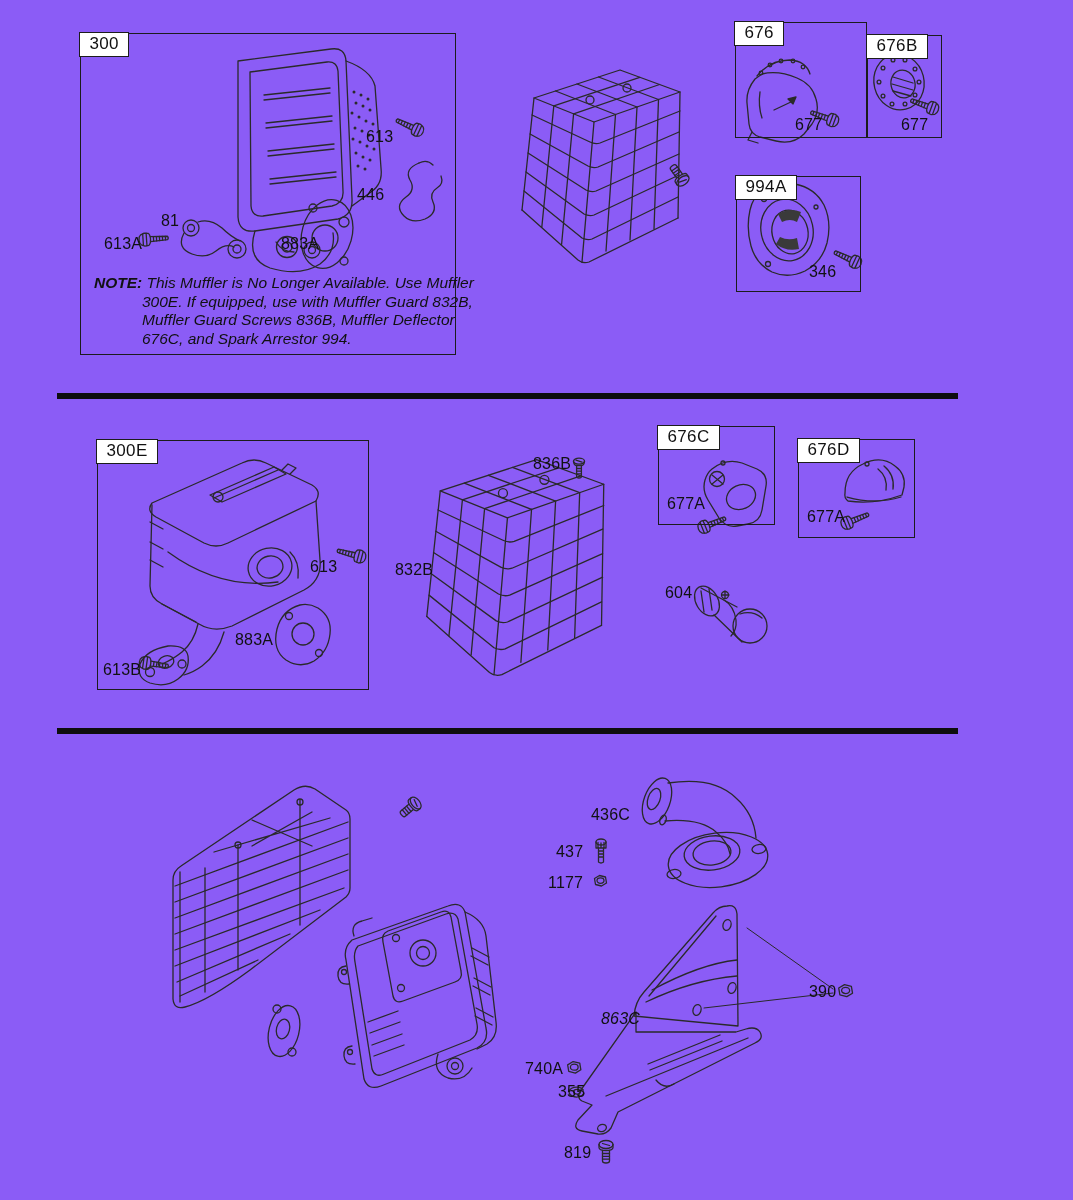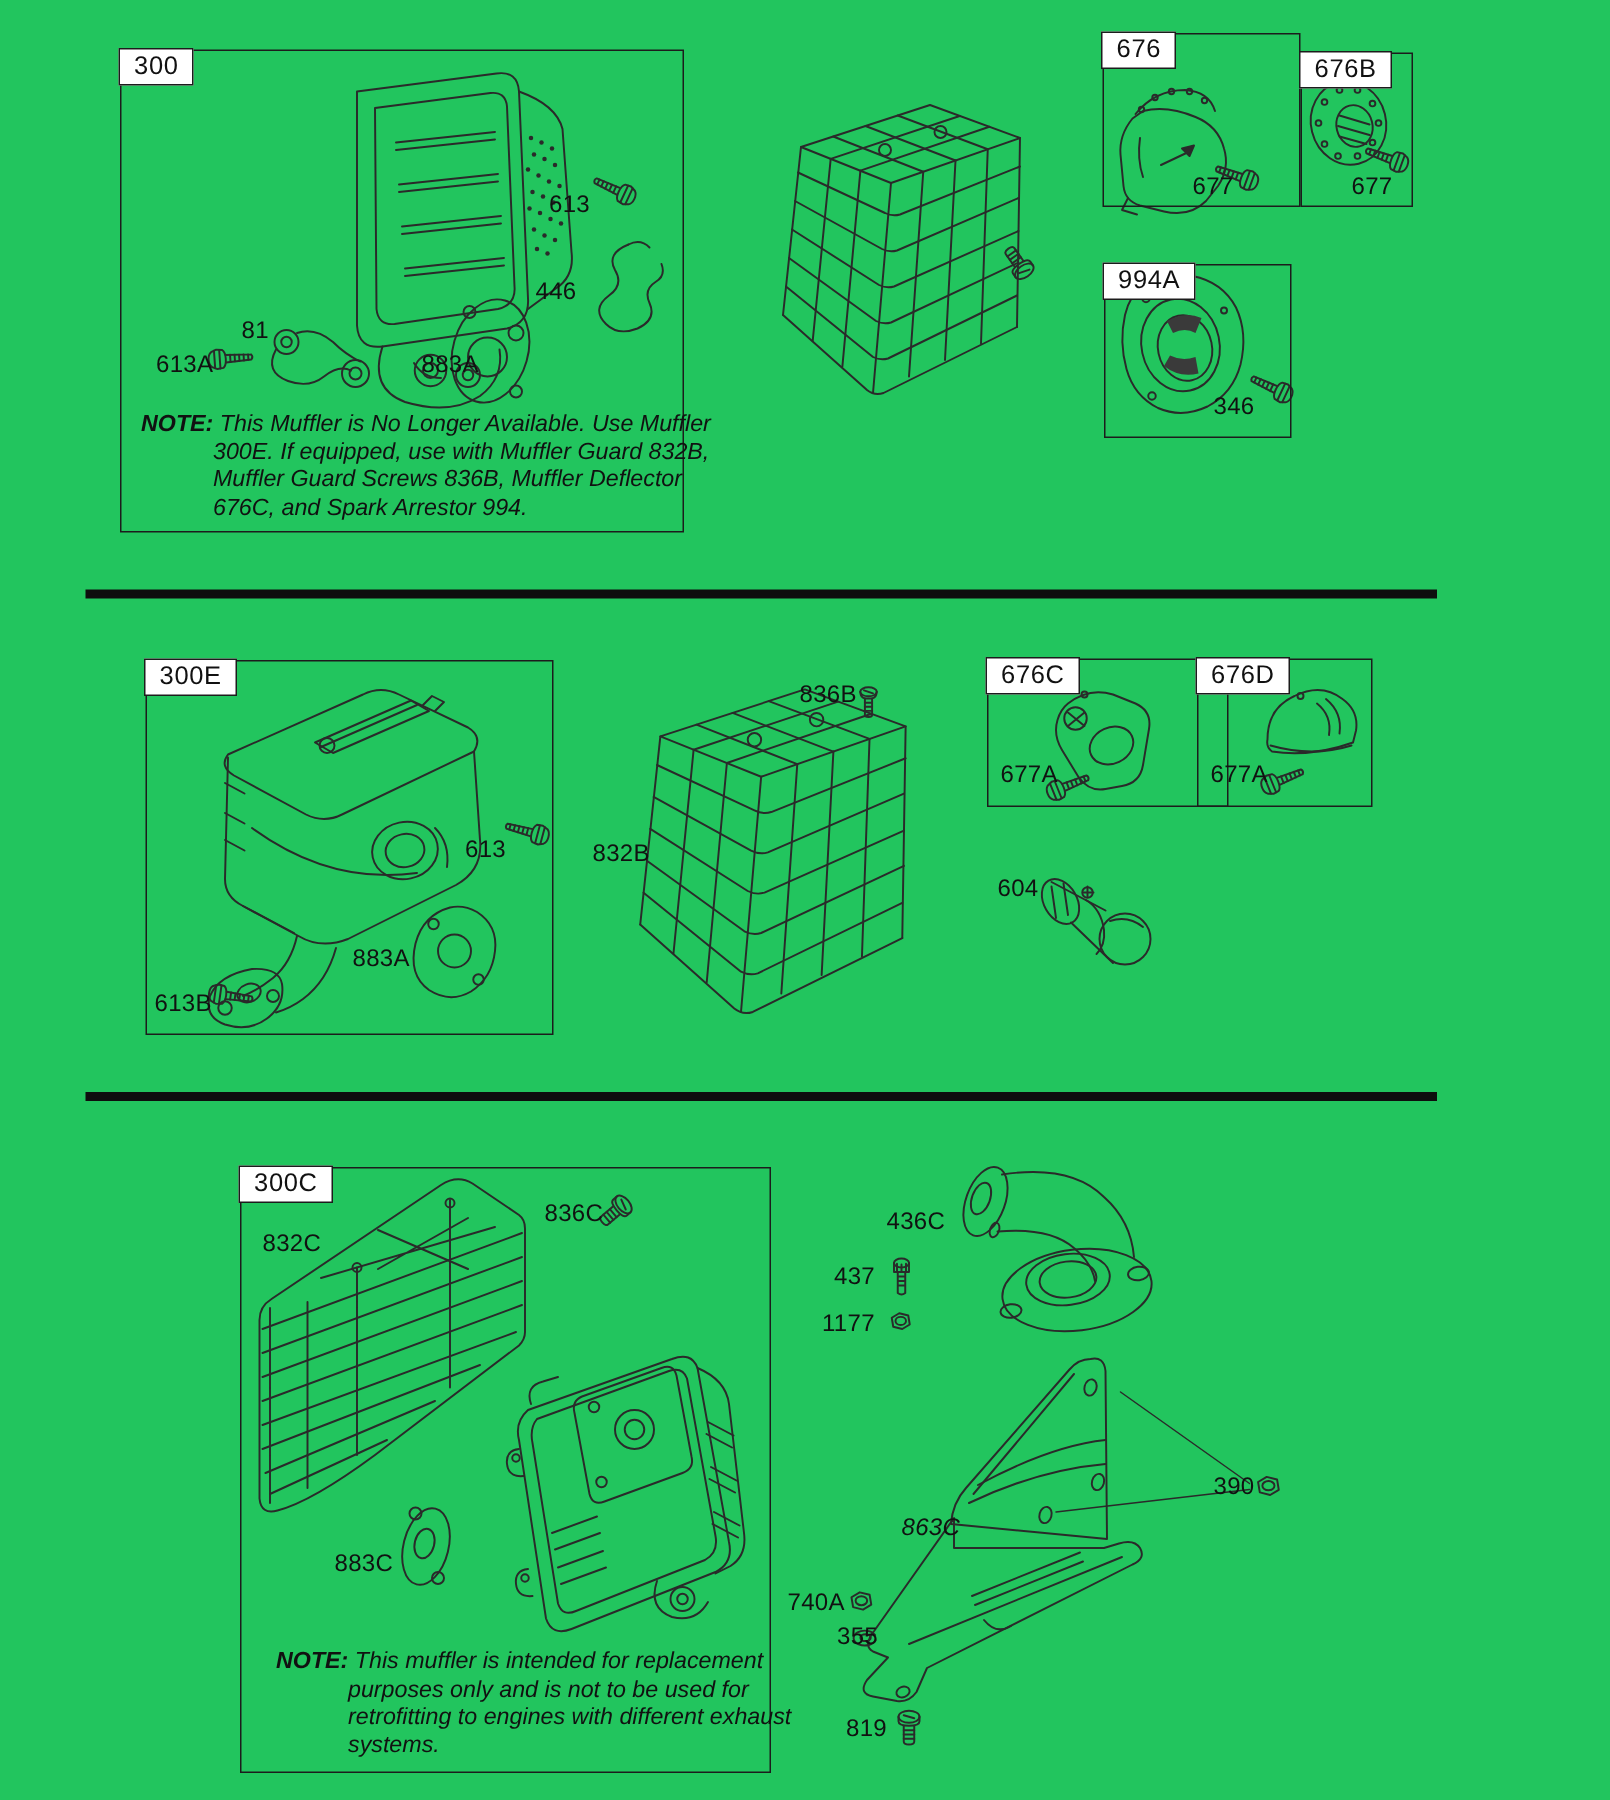--- a/index.html
+++ b/index.html
@@ -1,16 +1,16 @@
 <!DOCTYPE html>
 <html><head>
 <meta charset="utf-8">
 <style>
   html,body{margin:0;padding:0;background:#fff;}
-  #page{position:relative;width:1073px;height:1200px;background:#22c55e;
+  #page{position:relative;width:1073px;height:1200px;background:#8b5cf6;
         font-family:"Liberation Sans",sans-serif;color:#111;overflow:hidden;}
   #art{position:absolute;left:0;top:0;z-index:1;}
   #art path,#art ellipse,#art circle,#art line{vector-effect:non-scaling-stroke;}
   .part-box{position:absolute;border:1.6px solid #1c1c1c;z-index:2;}
   .box-tag{position:absolute;top:-1.6px;left:-1.6px;border:1.6px solid #1c1c1c;background:#fff;
            padding:1px 9px 3px 9px;font-size:17px;line-height:19px;letter-spacing:.4px;z-index:4;}
   .plabel{position:absolute;font-size:16px;line-height:17px;letter-spacing:.2px;white-space:nowrap;z-index:4;}
   .note{position:absolute;font-style:italic;font-size:15.5px;line-height:18.5px;z-index:4;
         padding-left:48px;text-indent:-48px;}
   .note .nh{font-weight:bold;}
@@ -350,40 +350,30 @@
     <div class="box-tag">300E</div>
     <div class="plabel" style="left:212px;top:117px;">613</div>
     <div class="plabel" style="left:137px;top:190px;">883A</div>
     <div class="plabel" style="left:5px;top:220px;">613B</div>
   </div>
 
   <div class="plabel" style="left:533px;top:455px;">836B</div>
   <div class="plabel" style="left:395px;top:561px;">832B</div>
   <div class="plabel" style="left:665px;top:584px;">604</div>
 
-  <div class="part-box" style="left:658px;top:439px;width:115px;height:97px;padding-left:44px;">
+  <div class="part-box" style="left:658px;top:426px;width:115px;height:97px;">
     <div class="box-tag">676C</div>
     <div class="plabel" style="left:8px;top:68px;">677A</div>
   </div>
 
   <div class="part-box" style="left:798px;top:439px;width:115px;height:97px;">
     <div class="box-tag">676D</div>
     <div class="plabel" style="left:8px;top:68px;">677A</div>
   </div>
 
-  <div class="part-box" style="left:160px;top:778px;width:352px;height:402px;">
-    <div class="box-tag">300C</div>
-    <div class="plabel" style="left:14px;top:42px;">832C</div>
-    <div class="plabel" style="left:202px;top:22px;">836C</div>
-    <div class="plabel" style="left:62px;top:255px;">883C</div>
-    <div class="note" style="left:23px;top:320px;width:318px;">
-      <span class="nh">NOTE:</span>
-      <span>This muffler is intended for replacement purposes only and is not to be used for retrofitting to engines with different exhaust systems.</span>
-    </div>
-  </div>
 
   <div class="plabel" style="left:591px;top:806px;">436C</div>
   <div class="plabel" style="left:556px;top:843px;">437</div>
   <div class="plabel" style="left:548px;top:874px;">1177</div>
   <div class="plabel" style="left:809px;top:983px;">390</div>
   <div class="plabel" style="left:601px;top:1010px;font-style:italic;">863C</div>
   <div class="plabel" style="left:525px;top:1060px;">740A</div>
   <div class="plabel" style="left:558px;top:1083px;">355</div>
   <div class="plabel" style="left:564px;top:1144px;">819</div>
 

